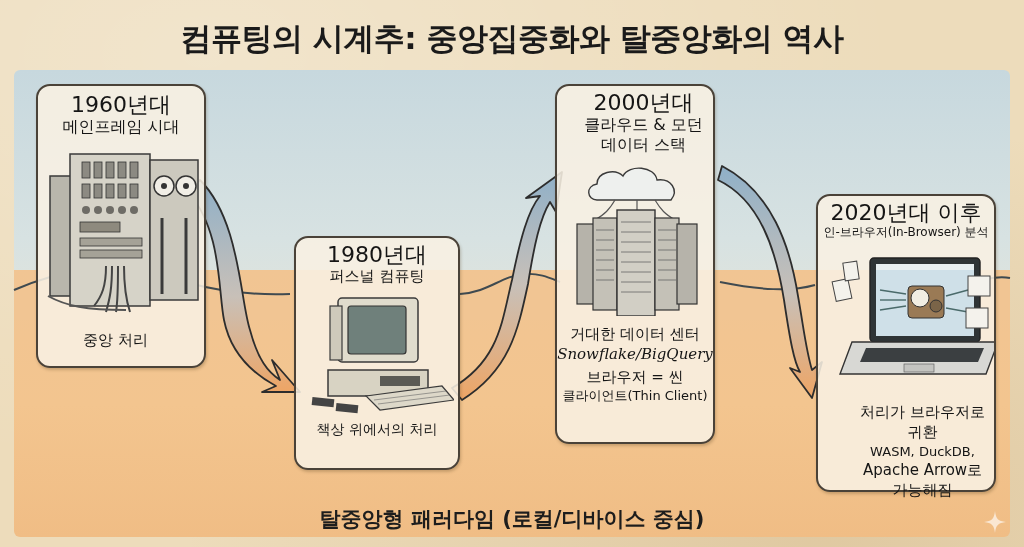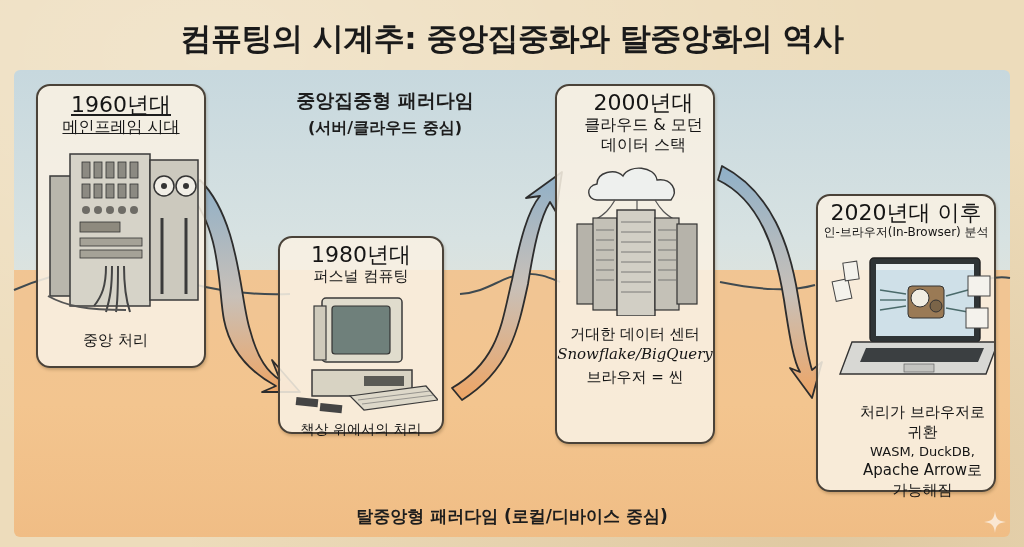--- a/index.html
+++ b/index.html
@@ -34,21 +34,21 @@
     text-align: center; font-size: 31px; font-weight: bold; letter-spacing: -0.5px;
     color: #1a1a1a;
   }
   .paradigm-top {
     position: absolute; left: 272px; top: 88px; width: 226px; text-align: center;
   }
   .paradigm-top .l1 { font-size: 19px; font-weight: bold; }
   .paradigm-top .l2 { font-size: 16px; font-weight: bold; margin-top: 4px; }
   .paradigm-bottom {
     position: absolute; left: 300px; top: 505px; width: 424px; text-align: center;
-    font-size: 17px; font-weight: bold;
+    font-size: 21px; font-weight: bold;
   }
   .card {
     position: absolute;
     background: rgba(248, 240, 226, 0.88);
     border: 2px solid #4a4238;
     border-radius: 14px;
     text-align: center;
     box-shadow: 1px 2px 3px rgba(70,50,20,0.25);
   }
   .card .era { font-size: 22px; font-weight: normal; line-height: 1.15; color: #151515; }
@@ -97,28 +97,24 @@
       <path d="M452 388 C 500 360, 502 320, 512 280 C 520 240, 528 210, 540 196 L 526 198 L 562 172 L 556 212 L 550 202 C 540 218, 534 246, 528 284 C 518 330, 510 370, 462 400 Z" fill="url(#gUp)" stroke="#2d2d2d" stroke-width="1.8" stroke-linejoin="round"></path>
     </g>
 
     <g>
       <path d="M718 180 C 760 200, 776 250, 784 300 C 790 340, 794 362, 800 372 L 790 368 L 812 398 L 822 362 L 812 370 C 806 350, 804 330, 798 296 C 790 246, 772 192, 722 166 Z" fill="url(#gDown)" stroke="#2d2d2d" stroke-width="1.8" stroke-linejoin="round"></path>
     </g>
   </svg>
 
   <div class="title">컴퓨팅의 시계추: 중앙집중화와 탈중앙화의 역사</div>
 
-  <div class="paradigm-top">
-    <div class="l1">중앙집중형 패러다임</div>
-    <div class="l2">(서버/클라우드 중심)</div>
-  </div>
 
   <div class="paradigm-bottom">탈중앙형 패러다임 (로컬/디바이스 중심)</div>
 
-  <div class="card" style="left:36px; top:84px; width:170px; height:284px;text-decoration:underline;">
+  <div class="card" style="left:36px; top:84px; width:170px; height:284px;">
     <div class="era" style="margin-top:6px;">1960년대</div>
     <div class="sub" style="font-size:16px;">메인프레임 시대</div>
     <svg class="illus" style="left:8px; top:60px;" width="154" height="170" viewBox="0 0 154 170">
       <rect x="4" y="30" width="24" height="120" fill="#b9b6ac" stroke="#3a3a3a" stroke-width="1.5"></rect>
       <rect x="24" y="8" width="80" height="152" fill="#d6d3c8" stroke="#3a3a3a" stroke-width="1.5"></rect>
       <rect x="104" y="14" width="48" height="140" fill="#ccc9be" stroke="#3a3a3a" stroke-width="1.5"></rect>
       <g fill="#8c8a82" stroke="#333" stroke-width="0.8">
         <rect x="36" y="16" width="8" height="16"></rect>
           <rect x="48" y="16" width="8" height="16"></rect>
           <rect x="60" y="16" width="8" height="16"></rect>
@@ -145,21 +141,21 @@
       <circle cx="140" cy="40" r="10" fill="#f1eee6" stroke="#333" stroke-width="1.5"></circle>
         <circle cx="140" cy="40" r="3" fill="#333"></circle>
       <line x1="116" y1="72" x2="116" y2="148" stroke="#3a3a3a" stroke-width="3"></line>
       <line x1="140" y1="72" x2="140" y2="148" stroke="#3a3a3a" stroke-width="3"></line>
       <path d="M60 120 C 60 140, 56 150, 48 160 M66 120 C 66 142, 64 152, 60 166 M72 120 C 72 142, 72 154, 70 166 M78 120 C 78 140, 80 154, 84 166" stroke="#444" stroke-width="2" fill="none"></path>
       <path d="M2 150 C 20 160, 40 164, 80 164" stroke="#555" stroke-width="2" fill="none"></path>
     </svg>
     <div class="caption" style="position:absolute; left:0; right:11px; top:244px; font-size:15px;">중앙 처리</div>
   </div>
 
-  <div class="card" style="left:278px; top:236px; width:166px; height:198px;">
+  <div class="card" style="left:294px; top:236px; width:166px; height:234px;">
     <div class="era" style="margin-top:4px;">1980년대</div>
     <div class="sub">퍼스널 컴퓨팅</div>
     <svg class="illus" style="left:12px; top:56px;" width="146" height="120" viewBox="0 0 146 120">
       <rect x="30" y="4" width="80" height="64" rx="4" fill="#e0dccd" stroke="#3a3a3a" stroke-width="1.5"></rect>
       <rect x="22" y="12" width="12" height="54" fill="#cfcabb" stroke="#3a3a3a" stroke-width="1.2"></rect>
       <rect x="40" y="12" width="58" height="48" rx="3" fill="#6f807b" stroke="#333" stroke-width="1.2"></rect>
       <rect x="20" y="76" width="100" height="26" fill="#d8d3c3" stroke="#3a3a3a" stroke-width="1.5"></rect>
       <rect x="72" y="82" width="40" height="10" fill="#5a5a55"></rect>
       <path d="M58 102 L 134 92 L 146 106 L 72 116 Z" fill="#ddd8c9" stroke="#3a3a3a" stroke-width="1.2"></path>
       <g stroke="#666" stroke-width="0.6">
@@ -204,20 +200,21 @@
           <line x1="93" y1="84" x2="111" y2="84"></line>
           <line x1="93" y1="94" x2="111" y2="94"></line>
           <line x1="93" y1="104" x2="111" y2="104"></line>
           <line x1="93" y1="114" x2="111" y2="114"></line>
       </g>
     </svg>
     <div style="position:absolute; left:0; right:0; top:238px;">
       <div class="caption" style="font-size:15px;">거대한 데이터 센터</div>
       <div class="caption italic">Snowflake/BigQuery</div>
       <div class="caption" style="font-size:15px; margin-top:2px;">브라우저 = 씬</div>
+      <div class="caption" style="font-size:13px;">클라이언트(Thin Client)</div>
     </div>
   </div>
 
   <div class="card" style="left:816px; top:194px; width:180px; height:298px;">
     <div class="era" style="margin-top:4px;">2020년대 이후</div>
     <div class="sub" style="font-size:12px;">인-브라우저(In-Browser) 분석</div>
     <svg class="illus" style="left:4px; top:54px;" width="172" height="140" viewBox="0 0 172 140">
       <rect x="48" y="8" width="110" height="84" rx="4" fill="#2f3436" stroke="#222" stroke-width="1.4"></rect>
       <rect x="54" y="14" width="98" height="72" fill="#cfe0e8"></rect>
       <rect x="54" y="14" width="98" height="6" fill="#e8eef0"></rect>

